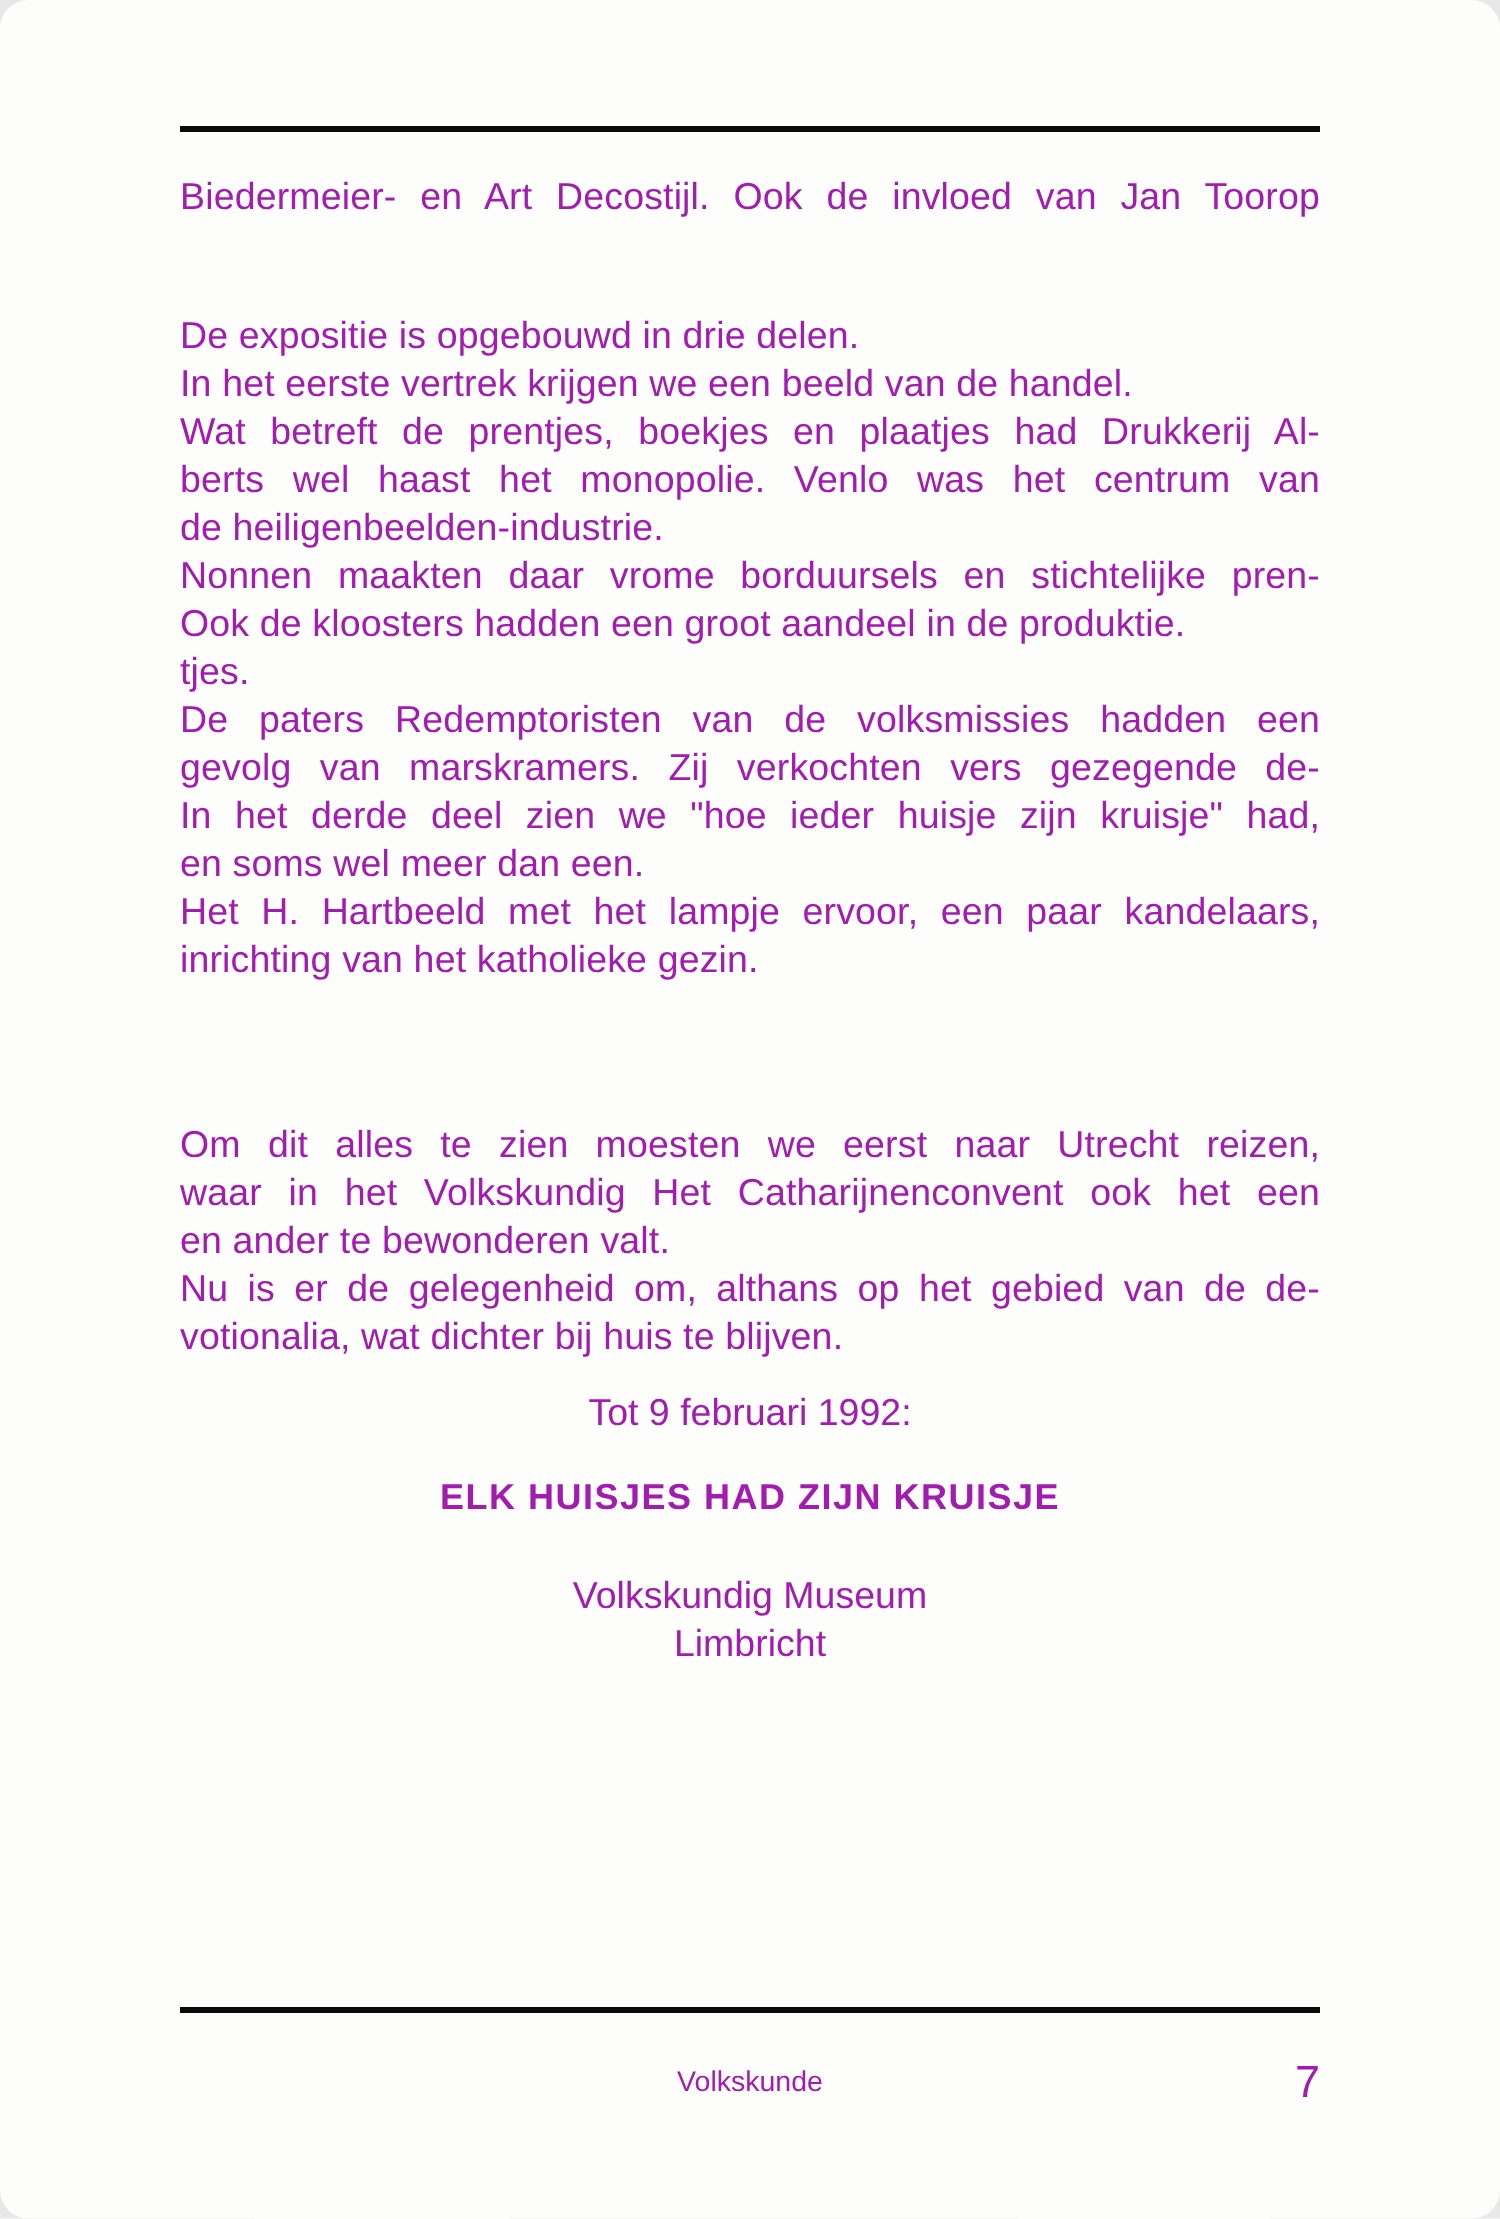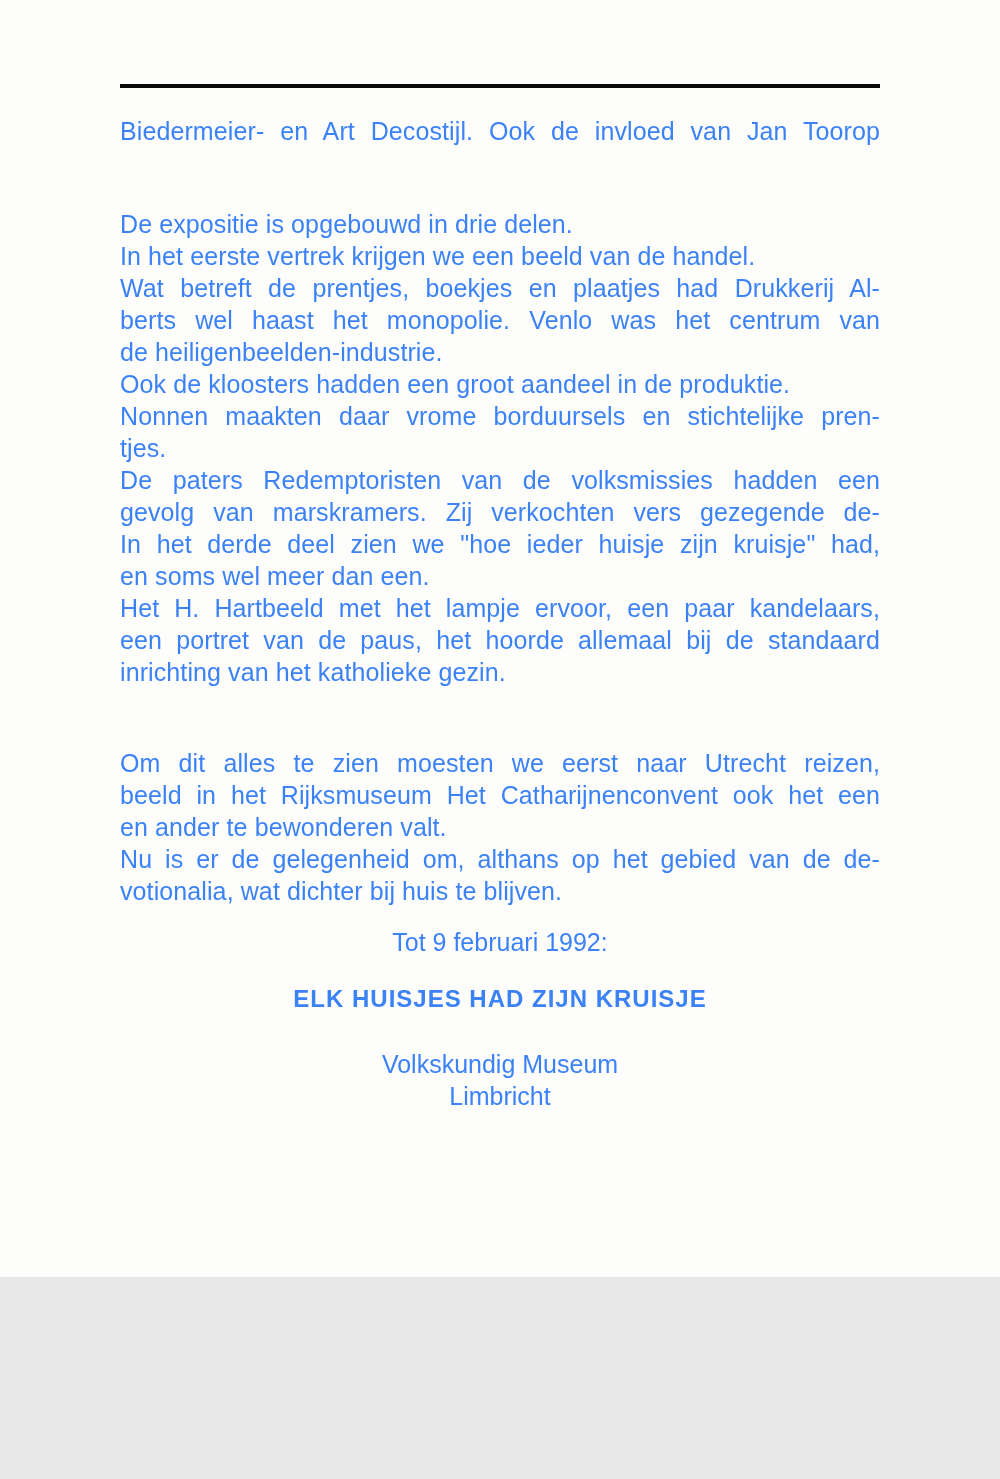--- a/index.html
+++ b/index.html
@@ -1,25 +1,26 @@
 <!DOCTYPE html>
 <html><head>
 <meta charset="utf-8">
 <style>
   html, body { margin: 0; padding: 0; }
   body { background: #e8e8e8; }
   .page {
     position: relative;
     width: 1000px;
-    height: 1277px;
+    height: 1479px;
     margin: 0 auto;
     background: #fdfdfc;
-    color: #3b82f6;
+    color: #a21caf;
     font-family: "Liberation Sans", sans-serif;
     overflow: hidden;
+    border-radius: 19px;
   }
   .abs { position: absolute; left: 120px; width: 760px; }
   .rule { height: 4px; background: #0a0a0a; }
   .rule-top { top: 84px; }
   .rule-bottom { top: 1338px; }
   .bodytext { font-size: 25px; line-height: 32px; letter-spacing: 0.1px; }
   .para-1 { top: 115px; }
   .para-2 { top: 208px; }
   .para-3 { top: 747px; }
   .line { white-space: nowrap; }
@@ -59,35 +60,34 @@
   <div class="abs bodytext para-1">
     <div class="line j">Biedermeier- en Art Decostijl. Ook de invloed van Jan Toorop</div>
   </div>
 
   <div class="abs bodytext para-2">
     <div class="line">De expositie is opgebouwd in drie delen.</div>
     <div class="line">In het eerste vertrek krijgen we een beeld van de handel.</div>
     <div class="line j">Wat betreft de prentjes, boekjes en plaatjes had Drukkerij Al-</div>
     <div class="line j">berts wel haast het monopolie. Venlo was het centrum van</div>
     <div class="line">de heiligenbeelden-industrie.</div>
+    <div class="line j">Nonnen maakten daar vrome borduursels en stichtelijke pren-</div>
     <div class="line">Ook de kloosters hadden een groot aandeel in de produktie.</div>
-    <div class="line j">Nonnen maakten daar vrome borduursels en stichtelijke pren-</div>
     <div class="line">tjes.</div>
     <div class="line j">De paters Redemptoristen van de volksmissies hadden een</div>
     <div class="line j">gevolg van marskramers. Zij verkochten vers gezegende de-</div>
     <div class="line j">In het derde deel zien we "hoe ieder huisje zijn kruisje" had,</div>
     <div class="line">en soms wel meer dan een.</div>
     <div class="line j">Het H. Hartbeeld met het lampje ervoor, een paar kandelaars,</div>
-    <div class="line j">een portret van de paus, het hoorde allemaal bij de standaard</div>
     <div class="line">inrichting van het katholieke gezin.</div>
   </div>
 
   <div class="abs bodytext para-3">
     <div class="line j">Om dit alles te zien moesten we eerst naar Utrecht reizen,</div>
-    <div class="line j">beeld in het Rijksmuseum Het Catharijnenconvent ook het een</div>
+    <div class="line j">waar in het Volkskundig Het Catharijnenconvent ook het een</div>
     <div class="line">en ander te bewonderen valt.</div>
     <div class="line j">Nu is er de gelegenheid om, althans op het gebied van de de-</div>
     <div class="line">votionalia, wat dichter bij huis te blijven.</div>
   </div>
 
   <div class="abs centerline date-line">Tot 9 februari 1992:</div>
 
   <div class="abs centerline exhibit-title">ELK HUISJES HAD ZIJN KRUISJE</div>
 
   <div class="abs centerline venue-block">

